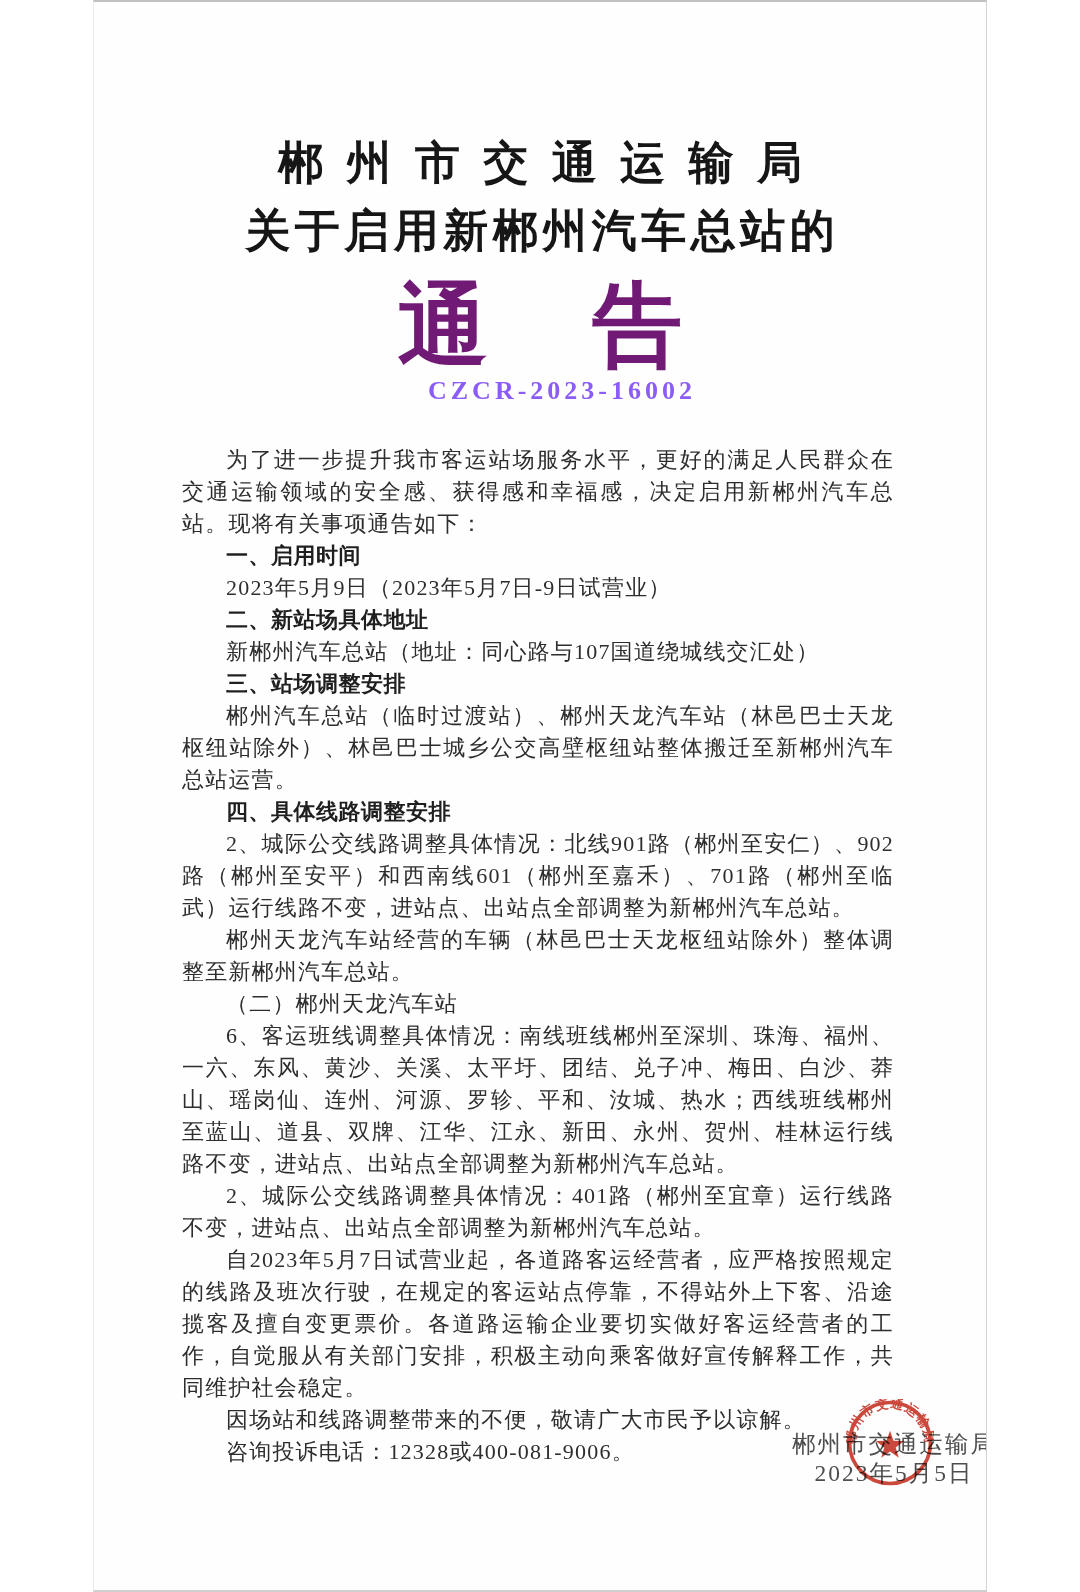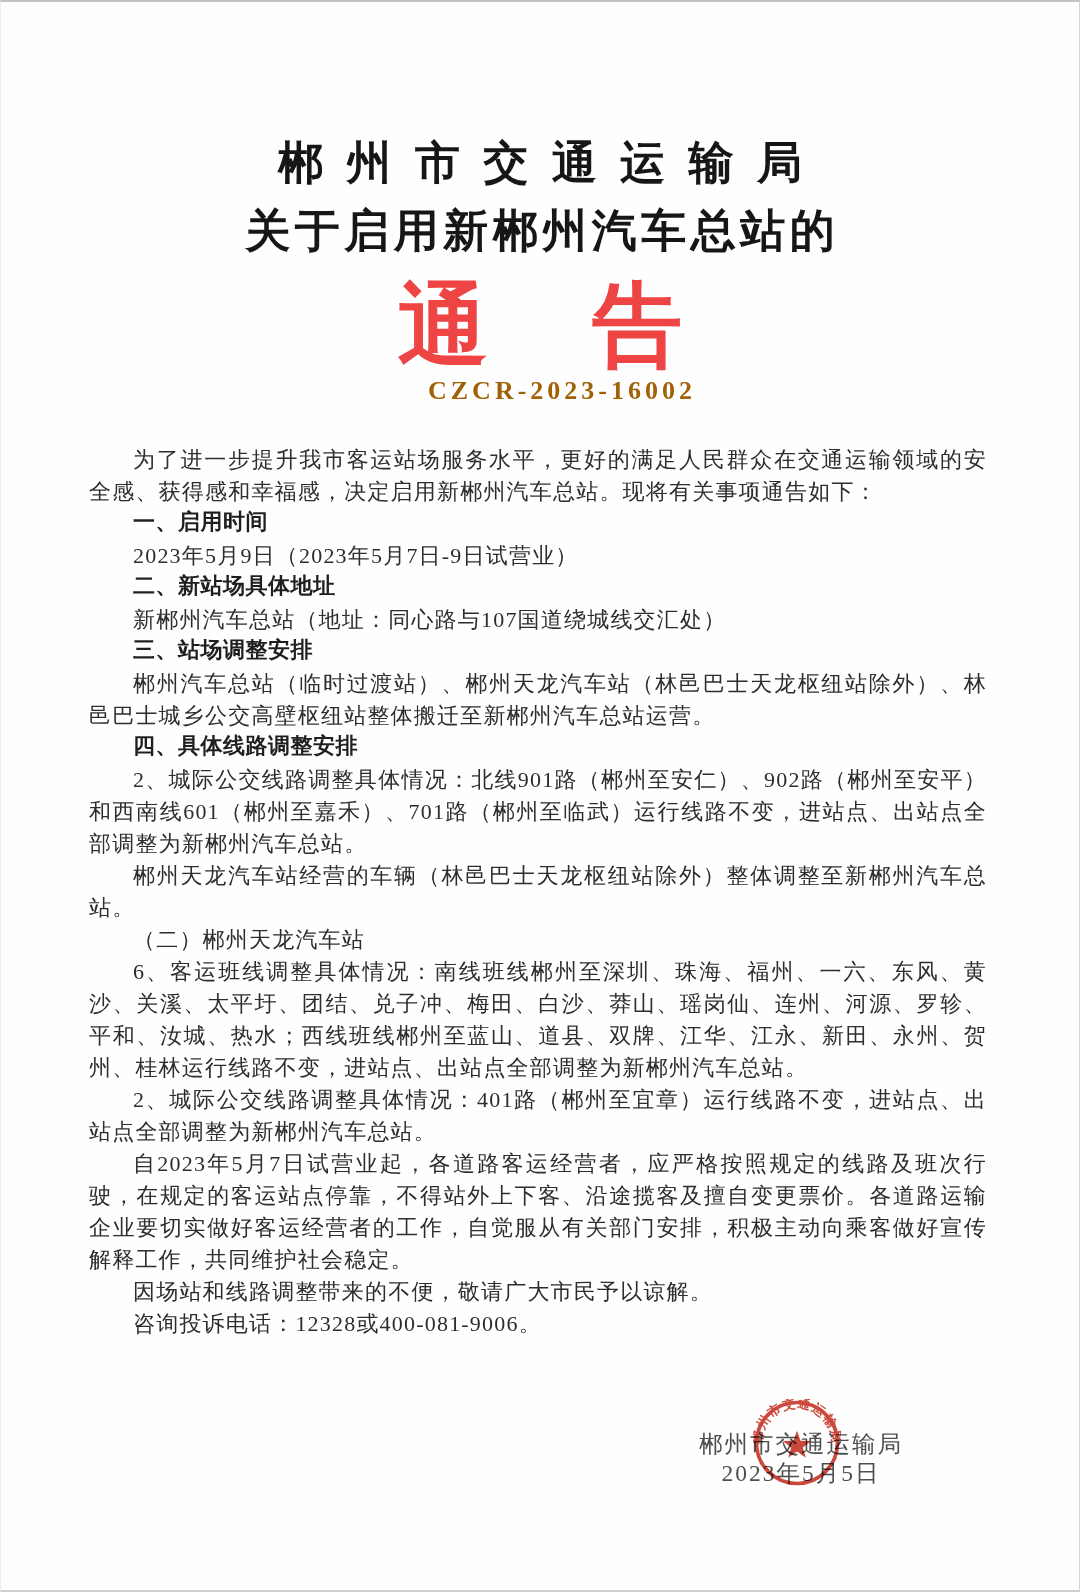--- a/index.html
+++ b/index.html
@@ -1,57 +1,57 @@
 <!DOCTYPE html>
 <html><head>
 <meta charset="utf-8">
 <style>
   * { margin:0; padding:0; box-sizing:border-box; }
   html, body { background:#ffffff; }
   .page {
     position:relative;
-    width:1080px; height:1592px;
+    width:894px; height:1592px;
     margin:0 auto;
     background:#fefefe;
     border-top:2px solid #c2c2c2;
     border-bottom:2px solid #cfcfcf;
     border-right:1px solid #d4d4d4;
     border-left:1px solid #ececec;
     font-family:"Liberation Serif","DejaVu Serif",serif;
     color:#2d2d2d;
     overflow:hidden;
   }
   .header { text-align:center; padding-top:134px; }
   .title-line {
     font-size:45px; line-height:54px; font-weight:bold; color:#161616;
   }
   .title-line.spaced { letter-spacing:0.52em; padding-left:0.52em; }
   .title-line.second { margin-top:14px; letter-spacing:0.10em; padding-left:0.10em; }
   .notice-title {
     margin-top:22px; font-size:90px; line-height:92px;
-    font-weight:bold; color:#ef4444; letter-spacing:0.08em; padding-left:0.08em;
+    font-weight:bold; color:#701a75; letter-spacing:0.08em; padding-left:0.08em;
   }
   .doc-number {
     margin-top:22px; font-size:27px; line-height:31px;
     font-weight:bold; letter-spacing:2px; color:#1a1a1a;
   }
   .doc-code {
     margin-top:4px; font-size:26px; line-height:30px;
-    font-weight:bold; letter-spacing:4px; color:#a16207;padding-left:44px;
+    font-weight:bold; letter-spacing:4px; color:#8b5cf6;padding-left:44px;
   }
   .content {
     margin:38px 92px 0 88px;
     font-size:22px; line-height:32px;
     text-align:justify; text-justify:inter-ideograph;
     letter-spacing:1.2px;
     color:#2d2d2d;
   }
   .content p { text-indent:2em; margin:0; }
   .content p.heading {
-    font-family:Liberation Mono, monospace;
+    font-family:Liberation Serif, serif;
     font-weight:bold; letter-spacing:0.5px; color:#1f1f1f;
   }
   .signature {
     position:absolute; top:1428px; left:645px; width:310px;
     text-align:center; color:#4e4e4e;
     font-size:23.5px; line-height:29px; letter-spacing:2px;
   }
   .seal {
     position:absolute; top:1397px; left:752px;
     width:88px; height:88px;

